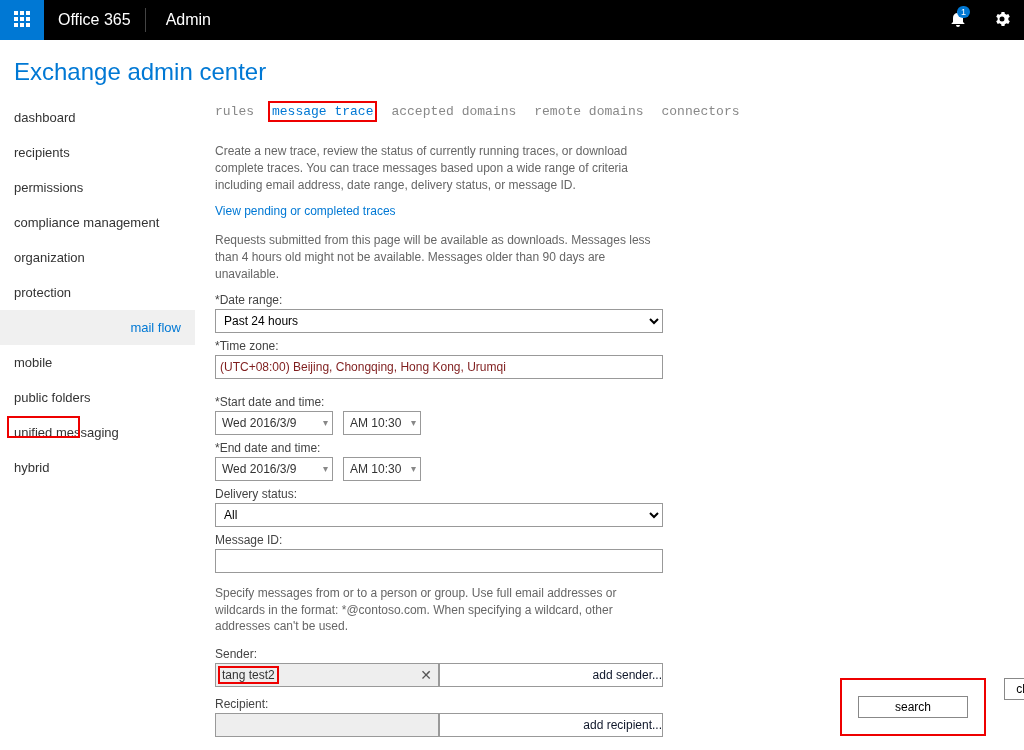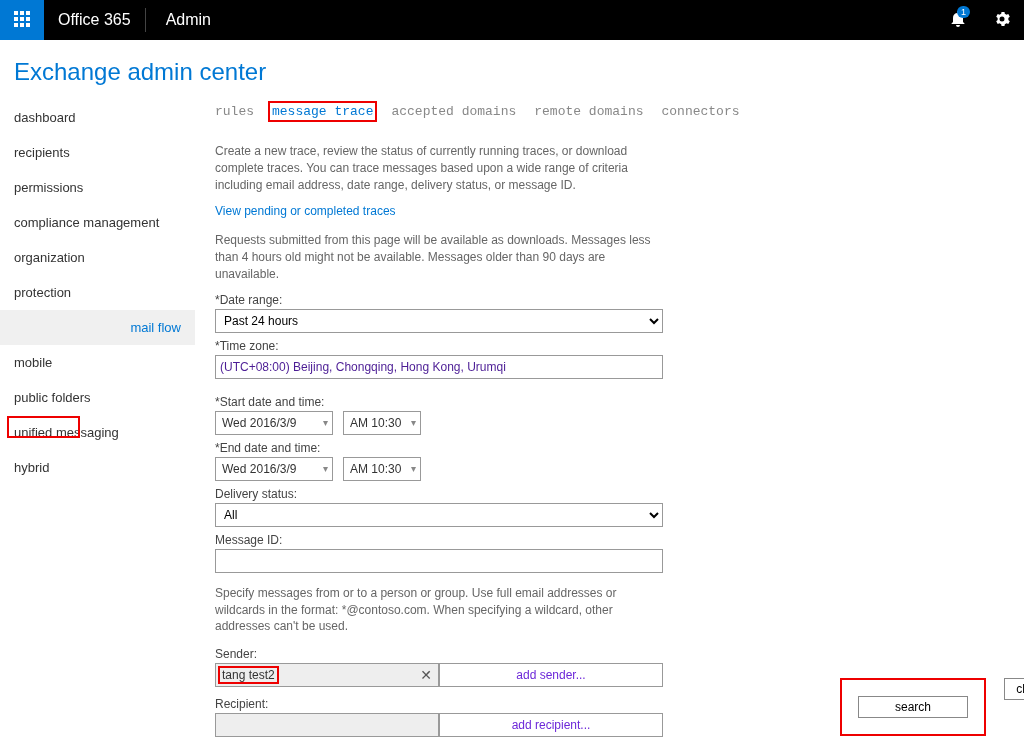--- a/index.html
+++ b/index.html
@@ -35,21 +35,21 @@
   .readonly { color: #999; background: #fff; }
   
   .dt-row { display: flex; gap: 10px; }
   .dt-select { width: 118px; height: 24px; border: 1px solid #999; font-size: 12px; padding: 2px 18px 2px 6px; background: #fff; position: relative; display: flex; align-items: center; }
   .dt-select .caret { position: absolute; right: 4px; color: #888; font-size: 10px; pointer-events: none; }
   .dt-select.time { width: 78px; }
   
   .sender-row, .recipient-row { display: flex; margin-bottom: 4px; }
   .chip-box { width: 224px; height: 24px; border: 1px solid #999; background: #eee; display: flex; align-items: center; padding: 0 4px; font-size: 12px; position: relative; }
   .chip-box .clear-x { position: absolute; right: 6px; cursor: pointer; font-size: 14px; color: #555; }
-  .add-btn { width: 224px; height: 24px; border: 1px solid #999; background: #fff; font-size: 12px; color: #6d28d9; cursor: pointer; text-align: center; }
+  .add-btn { width: 224px; height: 24px; border: 1px solid #999; background: #fff; font-size: 12px; color: #0f172a; cursor: pointer; text-align: right; }
   
   .footer-buttons { position: fixed; bottom: 14px; right: 0; display: flex; gap: 18px; padding-right: 0; }
   .btn { width: 110px; height: 22px; border: 1px solid #888; background: #fff; font-size: 12px; cursor: pointer; }
   
   
   .hl-mailflow { position: absolute; border: 2px solid #e00; left: 7px; top: 320px; width: 73px; height: 22px; pointer-events: none; }
   .hl-msgtrace { border: 2px solid #e00; padding: 1px 2px; margin: -3px -4px; }
   .hl-sender-chip { border: 2px solid #e00; padding: 0 2px; margin-left: -2px; }
   .hl-search { border: 2px solid #e00; padding: 16px; }
 </style>
@@ -123,21 +123,21 @@
     </div>
 
     <div class="intro">Create a new trace, review the status of currently running traces, or download complete traces. You can trace messages based upon a wide range of criteria including email address, date range, delivery status, or message ID.</div>
     <div class="link">View pending or completed traces</div>
     <div class="intro">Requests submitted from this page will be available as downloads. Messages less than 4 hours old might not be available. Messages older than 90 days are unavailable.</div>
 
     <div class="form-label">*Date range:</div>
     <select class="select"><option>Past 24 hours</option></select>
 
     <div class="form-label">*Time zone:</div>
-    <div class="select readonly" style="line-height:18px; color:#4c1d95;">(UTC+08:00) Beijing, Chongqing, Hong Kong, Urumqi</div>
+    <div class="select readonly" style="line-height:18px; color:#7f1d1d;">(UTC+08:00) Beijing, Chongqing, Hong Kong, Urumqi</div>
 
     <div class="form-label" style="margin-top:16px;">*Start date and time:</div>
     <div class="dt-row">
       <div class="dt-select">
           <span>Wed 2016/3/9</span>
           <span class="caret">▾</span>
         </div>
       <div class="dt-select time">
           <span>AM 10:30</span>
           <span class="caret">▾</span>

